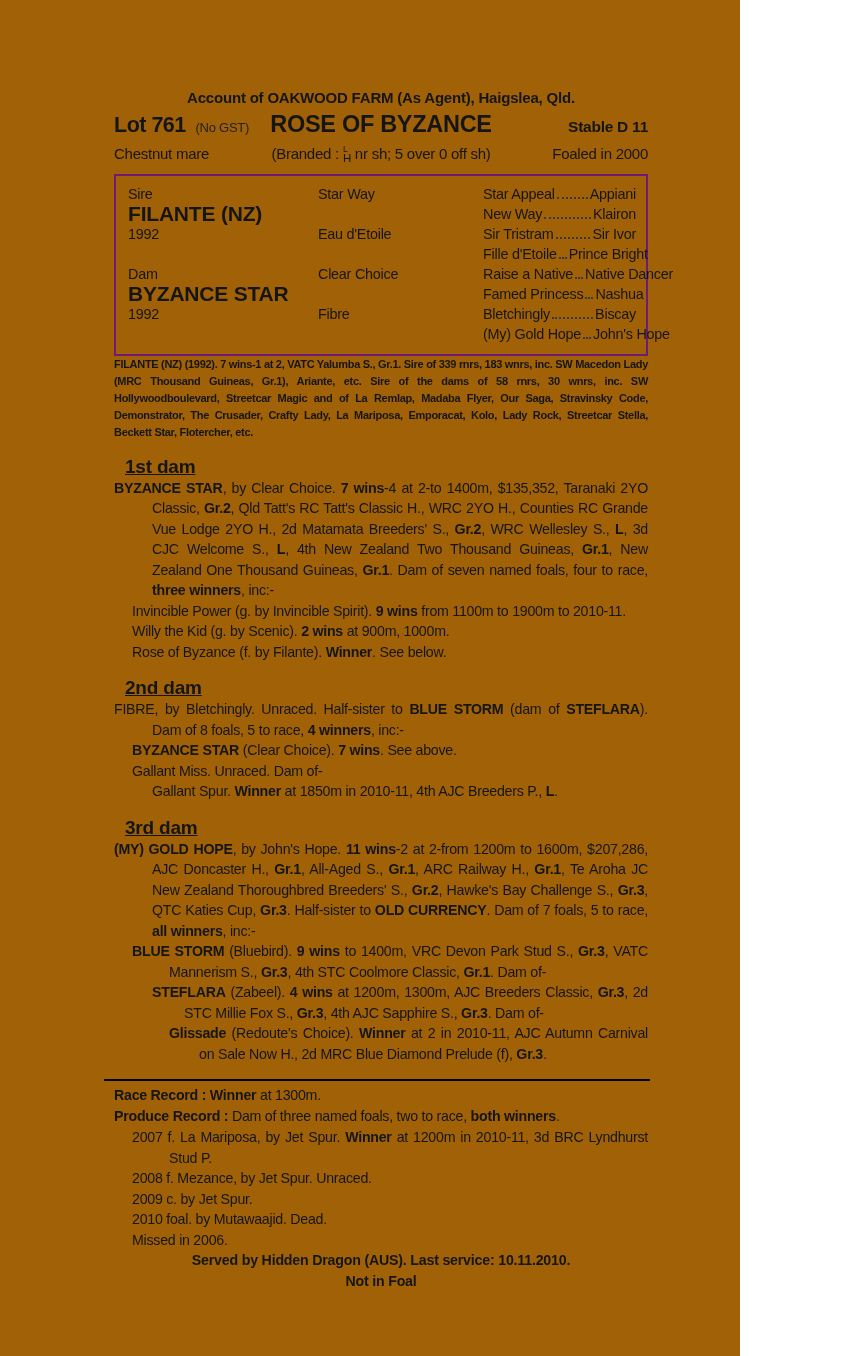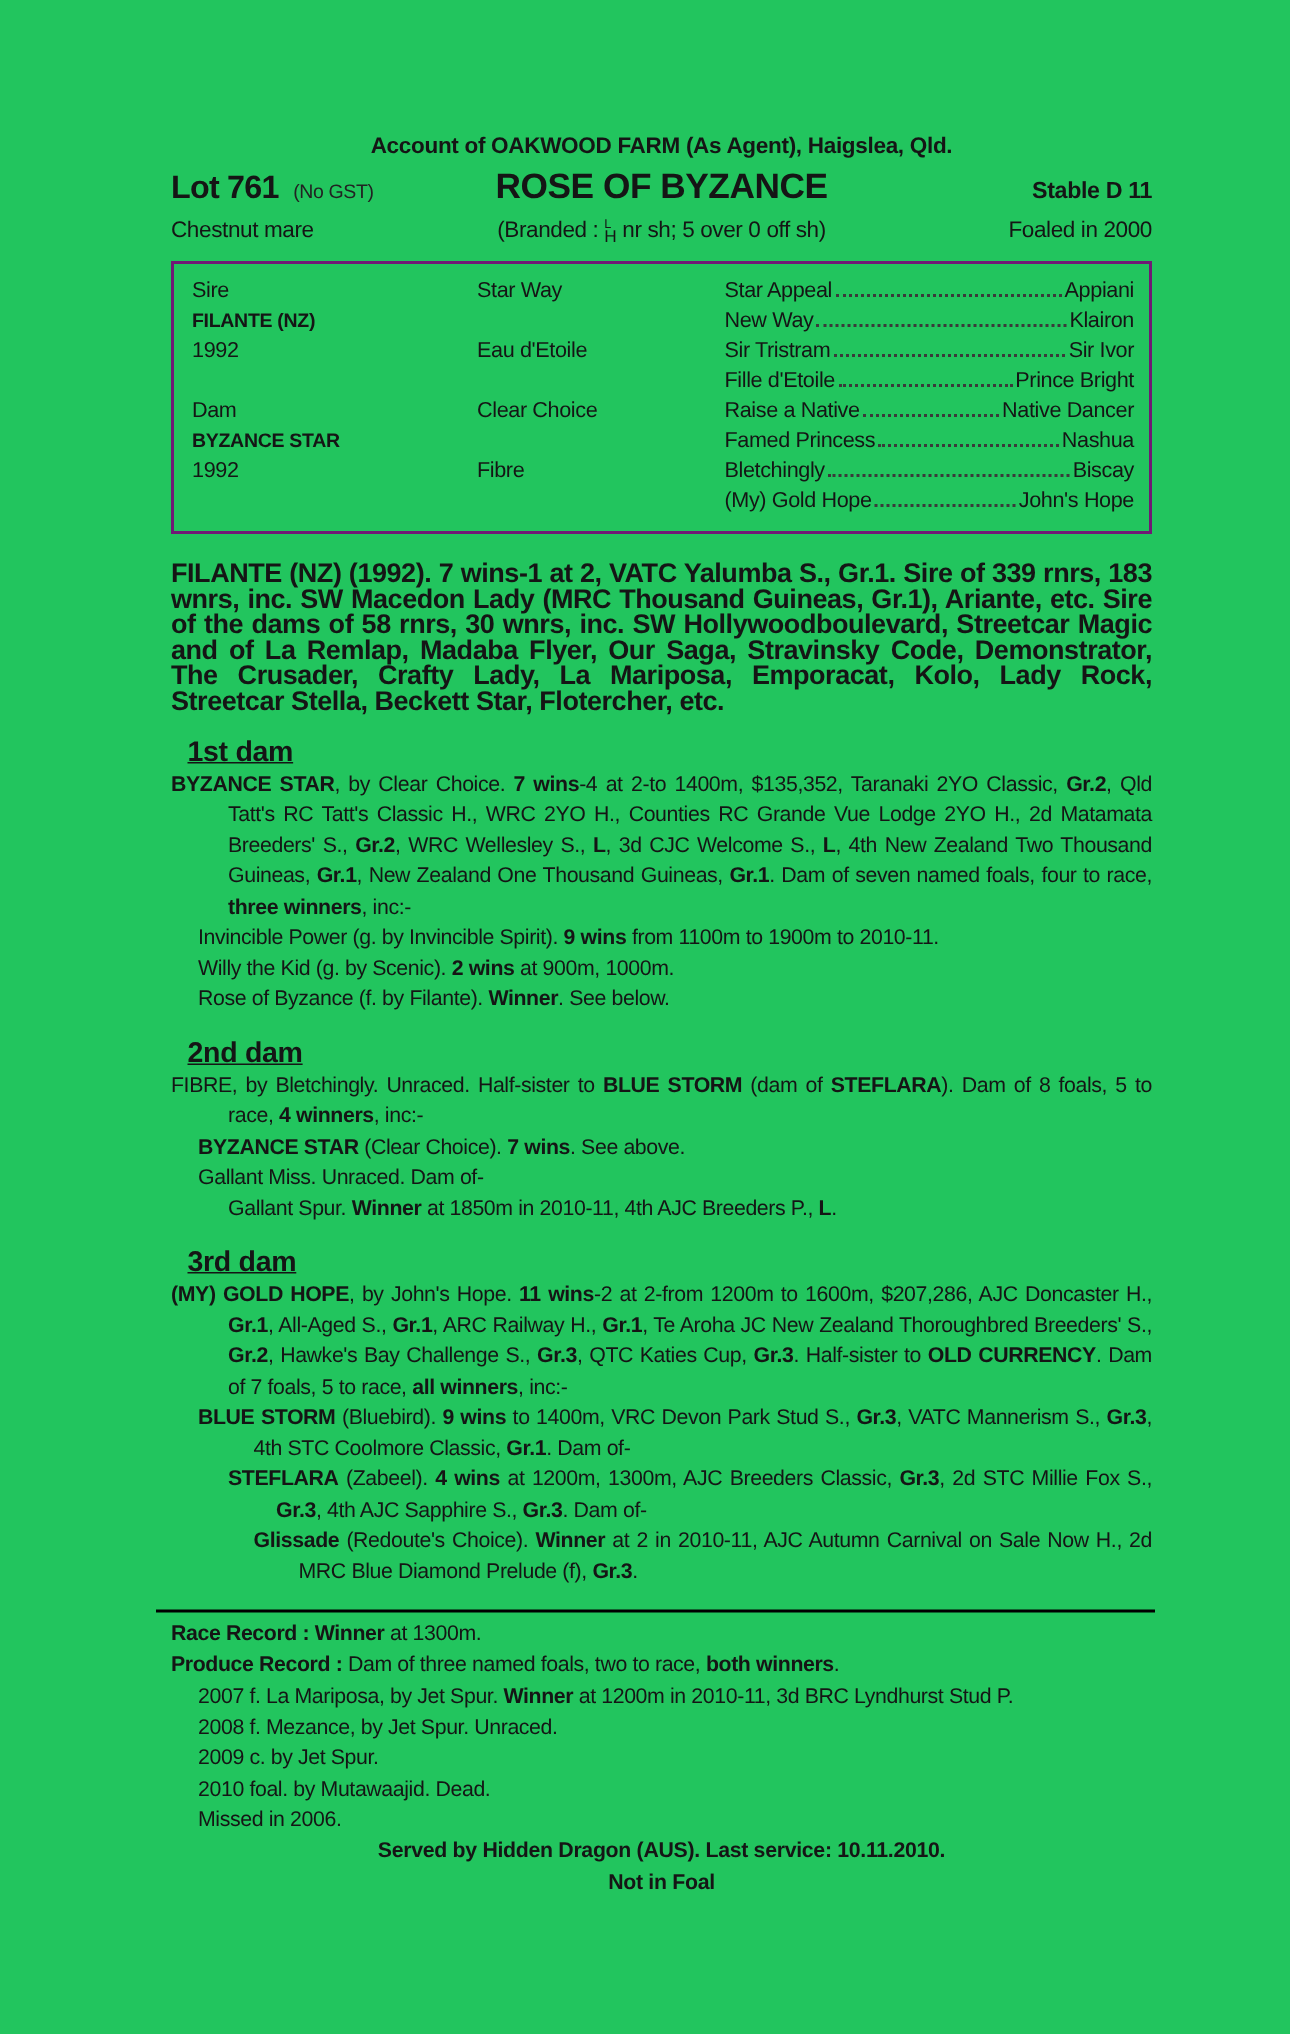--- a/index.html
+++ b/index.html
@@ -1,44 +1,44 @@
 <!DOCTYPE html>
 <html><head>
 <meta charset="utf-8">
 <style>
   html,body{margin:0;padding:0;background:#fff;}
   body{font-family:"Liberation Sans",sans-serif;color:#151515;font-size:14.2px;letter-spacing:-0.25px;line-height:20.5px;}
-  .sheet{position:relative;width:860px;height:1356px;box-sizing:border-box;padding:88px 92px 0 114px;background:#22c55e;overflow:hidden;}
+  .sheet{position:relative;width:740px;height:1356px;box-sizing:border-box;padding:88px 92px 0 114px;background:#a16207;overflow:hidden;}
   .account{text-align:center;font-weight:700;font-size:15px;letter-spacing:-0.2px;}
   .lot-row{display:flex;align-items:baseline;margin-top:5px;}
   .lot-left{flex:1;white-space:nowrap;}
   .lot{font-weight:700;font-size:21.5px;letter-spacing:-0.5px;text-align:center;}
   .gst{font-size:13px;margin-left:6px;color:#222;}
   .horse-name{font-weight:700;font-size:23.5px;letter-spacing:-0.3px;text-align:center;white-space:nowrap;}
   .stable{flex:1;text-align:right;font-weight:700;font-size:15.5px;white-space:nowrap;}
   .desc-row{display:flex;align-items:baseline;margin-top:6px;font-size:15px;}
   .desc{flex:1;white-space:nowrap;}
   .brand-line{text-align:center;white-space:nowrap;}
   .foaled{flex:1;text-align:right;white-space:nowrap;}
   .pre{white-space:pre;}
   .brand{display:inline-block;vertical-align:-3px;line-height:1;text-align:left;}
   .brand .bt{display:block;font-size:8.5px;line-height:7px;}
   .brand .bb{display:block;font-size:11.5px;line-height:11px;}
   .ped-box{border:2px solid #701a75;margin-top:9px;padding:8px 10px 10px 12px;}
   .ped-block{display:flex;line-height:20px;font-size:14.4px;}
   .ped-col1{width:190px;}
   .ped-col2{width:165px;}
   .ped-col3{flex:1;min-width:0;}
-  .ped-name{font-weight:700;font-size:13px;letter-spacing:-0.2px;}
+  .ped-name{font-weight:700;font-size:21px;letter-spacing:-0.2px;}
   .ped-col2 .gap{margin-top:20px;}
   .lrow{display:flex;align-items:baseline;}
   .lname{white-space:nowrap;}
   .lval{white-space:nowrap;}
   .ldots{flex:1;border-bottom:2px dotted #3a3a3a;margin:0 2px 3px 2px;min-width:8px;}
-  .sire-summary{font-weight:700;text-align:justify;line-height:17px;margin-top:18px;font-size:18px;letter-spacing:-0.3px;}
+  .sire-summary{font-weight:700;text-align:justify;line-height:17px;margin-top:0;font-size:11px;letter-spacing:-0.3px;}
   .damhead{font-weight:700;margin:17px 11px 2px;font-size:19px;letter-spacing:-0.2px;line-height:18px;text-decoration:underline;}
   .para{text-align:justify;}
   .lvl0{padding-left:38px;text-indent:-38px;}
   .lvl1{padding-left:55px;text-indent:-37px;}
   .lvl2{padding-left:70px;text-indent:-32px;}
   .lvl3{padding-left:85px;text-indent:-30px;}
   .b{font-weight:700;}
   .record-rule{border-top:2px solid #000;margin:15px 0 4px -10px;width:calc(100% + 12px);}
   .record-line{line-height:21px;}
   .served{font-weight:700;text-align:center;line-height:21px;letter-spacing:-0.2px;}

